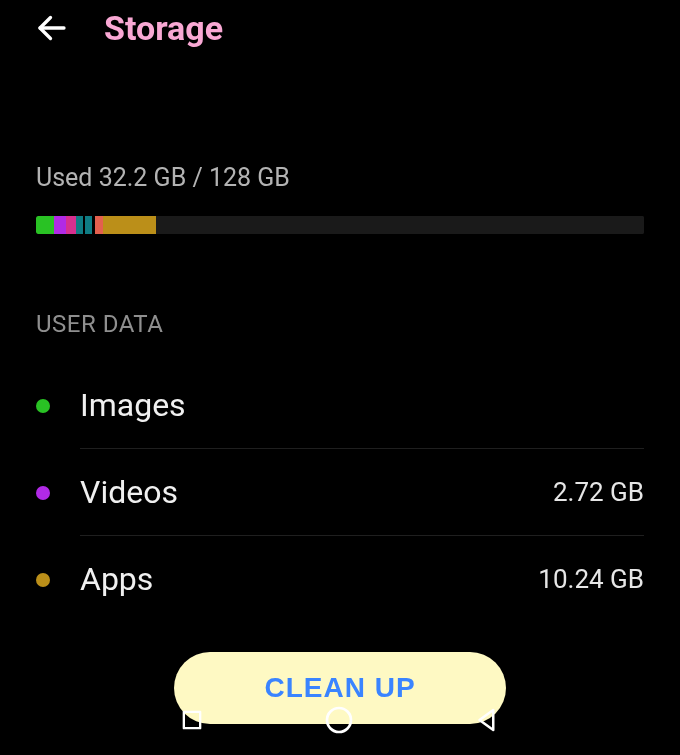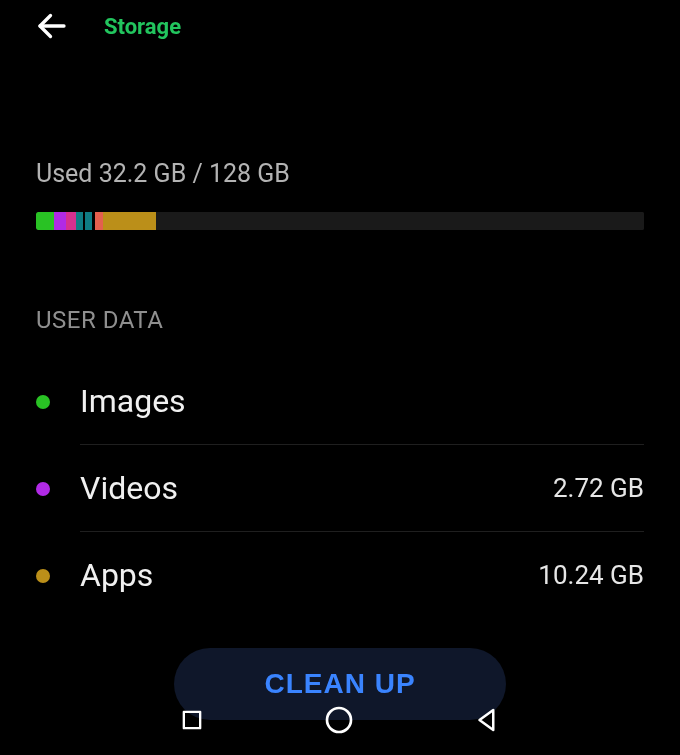--- a/index.html
+++ b/index.html
@@ -1,21 +1,21 @@
 <!DOCTYPE html>
 <html><head>
   <meta charset="utf-8">
   <style>
     * { box-sizing: border-box; margin: 0; padding: 0; }
     html, body { width: 680px; height: 755px; background: #000; color: #fff; font-family: -apple-system, Roboto, "Segoe UI", Arial, sans-serif; overflow: hidden; }
     .screen { position: relative; width: 680px; height: 755px; }
 
     .header { display: flex; align-items: center; gap: 34px; padding: 8px 34px 0 34px; }
     .back-icon svg { display: block; }
-    .title { font-size: 22px; font-weight: 700; color: #22c55e; }
+    .title { font-size: 34px; font-weight: 700; color: #f9a8d4; }
 
     .usage { padding: 0 36px; margin-top: 115px; }
     .usage-text { font-size: 25px; color: #b3b3b3; }
     .bar { display: flex; width: 100%; height: 18px; margin-top: 24px; background: #1a1a1a; border-radius: 2px; overflow: hidden; }
     .seg { height: 100%; }
     .seg-green   { width: 3.0%; background: #29c224; border-top-left-radius: 2px; border-bottom-left-radius: 2px; }
     .seg-purple  { width: 2.0%; background: #b12ae6; }
     .seg-pink    { width: 1.5%; background: #d6308f; }
     .seg-teal    { width: 1.2%; background: #0f7c84; }
     .seg-gap1    { width: 0.4%; background: #000; }
@@ -28,21 +28,21 @@
     .section { padding: 0 36px; margin-top: 76px; }
     .section-title { font-size: 24px; letter-spacing: 0.5px; color: #8f8f8f; margin-bottom: 24px; }
 
     .row { display: flex; align-items: center; padding: 24px 0; }
     .divider { height: 1px; background: #1f1f1f; margin-left: 44px; }
     .dot { width: 14px; height: 14px; border-radius: 50%; margin-right: 30px; margin-top: 2px; flex: 0 0 auto; }
     .row-label { font-size: 32px; color: #f0f0f0; flex: 1; }
     .row-value { font-size: 26px; color: #e6e6e6; }
 
     .clean-wrap { display: flex; justify-content: center; margin-top: 30px; }
-    .clean-btn { background: #0f172a; color: #3a84ff; font-size: 28px; font-weight: 600; letter-spacing: 1px; border: none; border-radius: 999px; padding: 20px 90px; cursor: pointer; }
+    .clean-btn { background: #fef9c3; color: #3a84ff; font-size: 28px; font-weight: 600; letter-spacing: 1px; border: none; border-radius: 999px; padding: 20px 90px; cursor: pointer; }
 
     .navbar { position: absolute; bottom: 0; left: 0; right: 0; height: 60px; display: flex; align-items: center; justify-content: space-around; padding: 0 120px 10px 120px; }
     .nav-icon svg { display: block; }
   </style>
 </head>
 <body>
 
 <div class="screen">
   <div class="header">
     <div class="back-icon">

